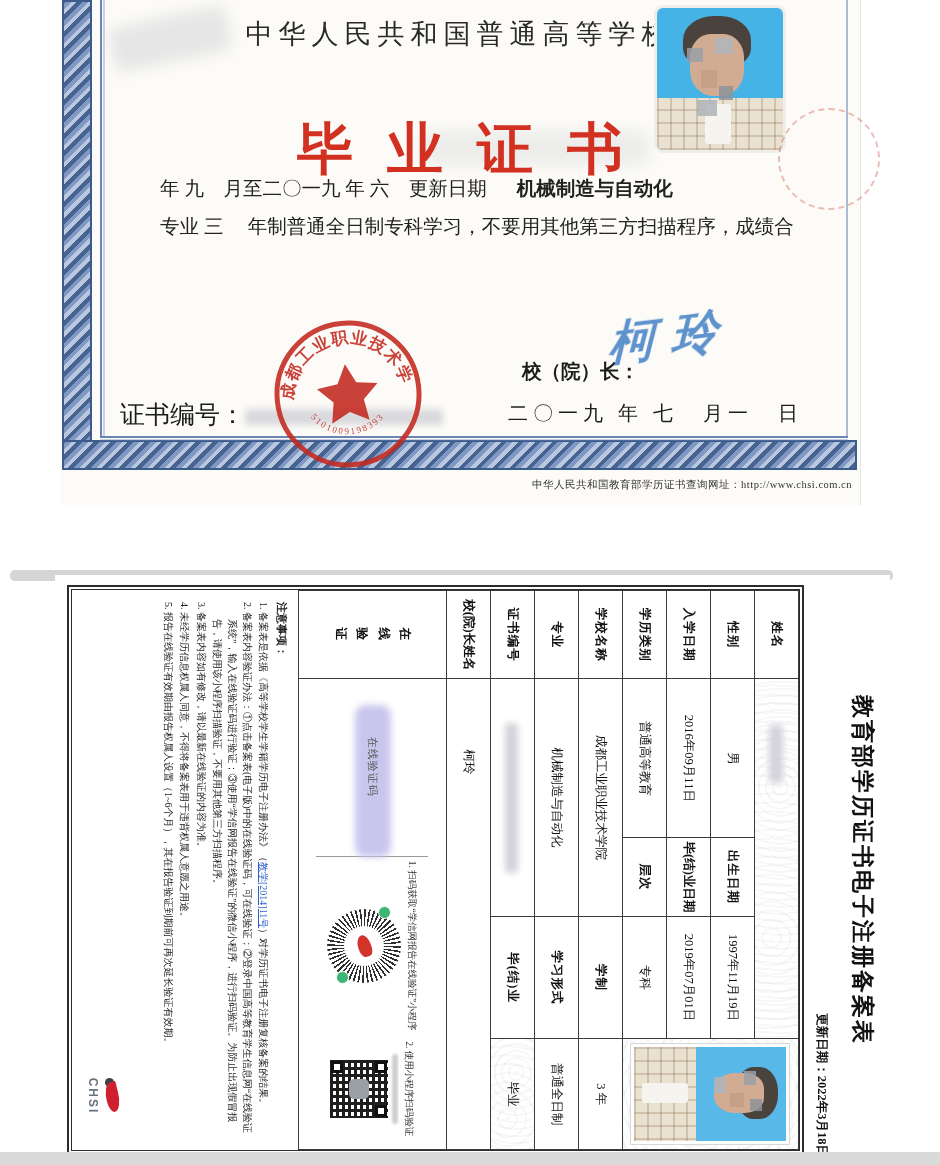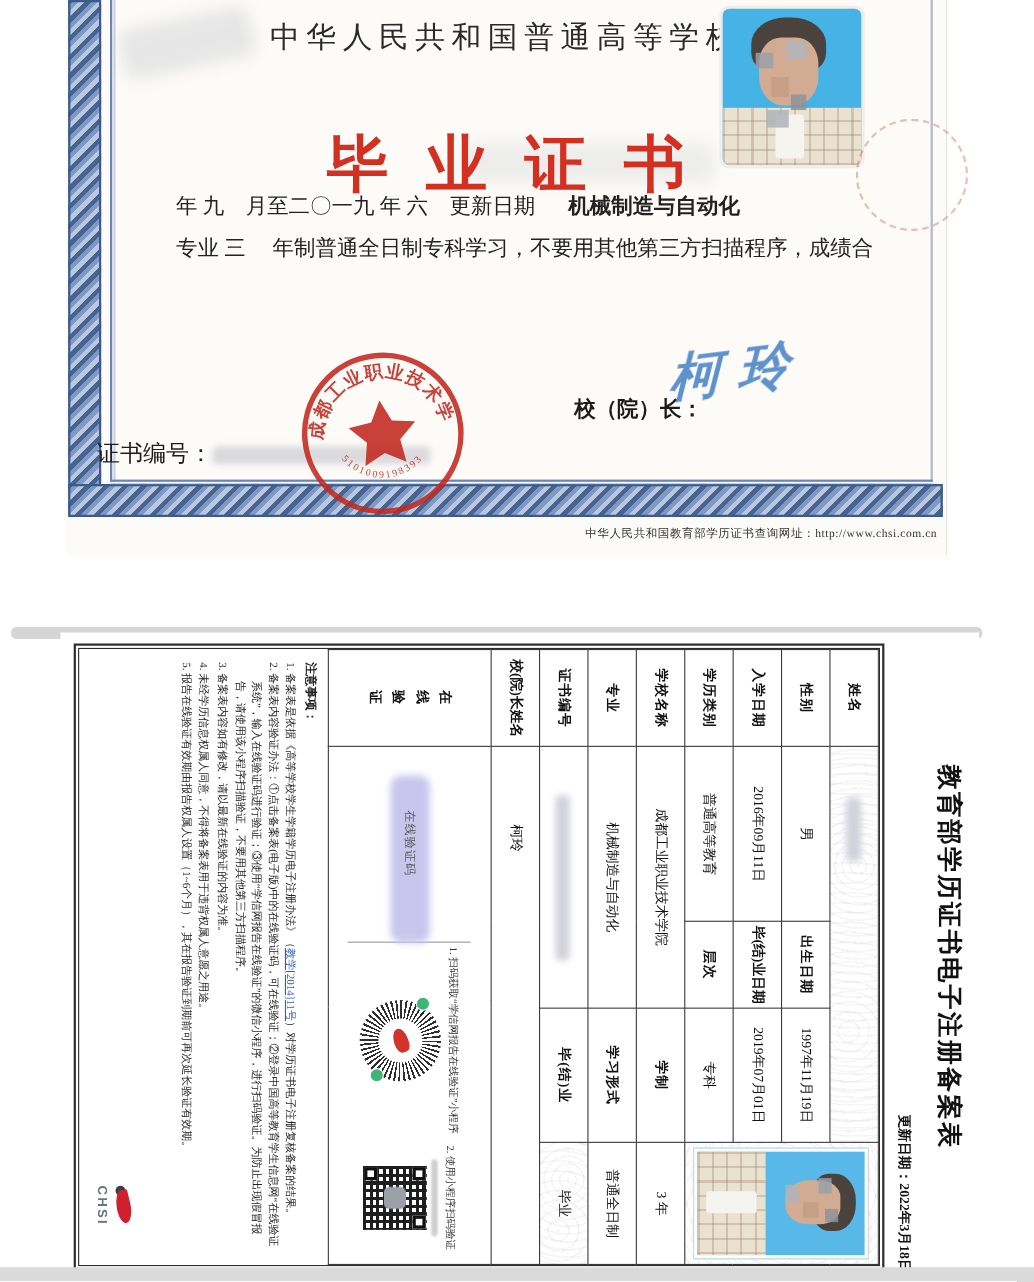--- a/index.html
+++ b/index.html
@@ -27,21 +27,21 @@
   .dip-body .l1{text-indent:0;}
   .blur-name{display:inline-block;width:66px;height:17px;background:#d7d7dc;filter:blur(2.5px);border-radius:4px;
              vertical-align:middle;margin:0 26px 0 10px;}
   .major{font-weight:bold;margin-left:30px;}
   .school-row{position:absolute;left:112px;top:356px;font-size:20px;}
   .school-row .gap{display:inline-block;width:100px;}
   .school-name{font-weight:bold;font-size:23px;letter-spacing:1px;}
   .principal-row{position:absolute;left:462px;top:358px;font-size:19.5px;font-weight:bold;}
   .signature{position:absolute;left:548px;top:306px;font-size:47px;font-style:italic;font-weight:bold;color:#4d87c9;
              transform:rotate(-7deg) skewX(-8deg);letter-spacing:16px;opacity:.9;filter:blur(.3px);}
-  .certno-row{position:absolute;left:28px;top:398px;font-size:21px;white-space:nowrap;}
+  .certno-row{position:absolute;left:60px;top:398px;font-size:25px;white-space:nowrap;}
   .blur-certno{display:inline-block;width:198px;height:16px;background:#d9d9de;filter:blur(3px);border-radius:4px;vertical-align:middle;}
   .date-row{position:absolute;left:448px;top:400px;font-size:20px;letter-spacing:5px;white-space:nowrap;}
   .dip-seal{position:absolute;left:212px;top:318px;width:152px;height:152px;transform:rotate(-6deg);opacity:.88;}
   .dip-footer{position:absolute;right:8px;top:478px;font-size:10.5px;color:#333;letter-spacing:.5px;}
 
   
   .person{position:absolute;inset:0;}
   .p-hair{position:absolute;background:#4a423c;border-radius:46% 46% 38% 38%;}
   .p-face{position:absolute;background:#d2ab93;border-radius:38% 38% 42% 42%;}
   .p-shirt{position:absolute;background:#eae2d0;
@@ -142,20 +142,21 @@
       <div>专业 三　 年制普通全日制专科学习，不要用其他第三方扫描程序，成绩合</div>
     </div>
 
 
     <div class="principal-row">校（院）长：</div>
     <div class="signature">柯玲</div>
 
     <div class="certno-row">
       <span>证书编号：</span><span class="blur-certno"></span>
     </div>
+    <div class="date-row">二〇一九 年 七　月一　日</div>
 
     <svg class="dip-seal" viewBox="0 0 152 152">
       <defs>
         <path id="arcTop" d="M 21,80 A 55 55 0 1 1 131,80"></path>
         <path id="arcBot" d="M 30,82 A 48 48 0 0 0 122,82"></path>
       </defs>
       <circle cx="76" cy="76" r="71" fill="none" stroke="#c4281f" stroke-width="5"></circle>
       <polygon points="76,46 85.4,65.1 106.4,68.1 91.2,82.9 94.8,103.9 76,94 57.2,103.9 60.8,82.9 45.6,68.1 66.6,65.1" fill="#c4281f"></polygon>
       <text font-size="16.5" font-weight="bold" fill="#c4281f" letter-spacing="1.5">
         <textPath href="#arcTop" startOffset="2%">成都工业职业技术学院</textPath>

